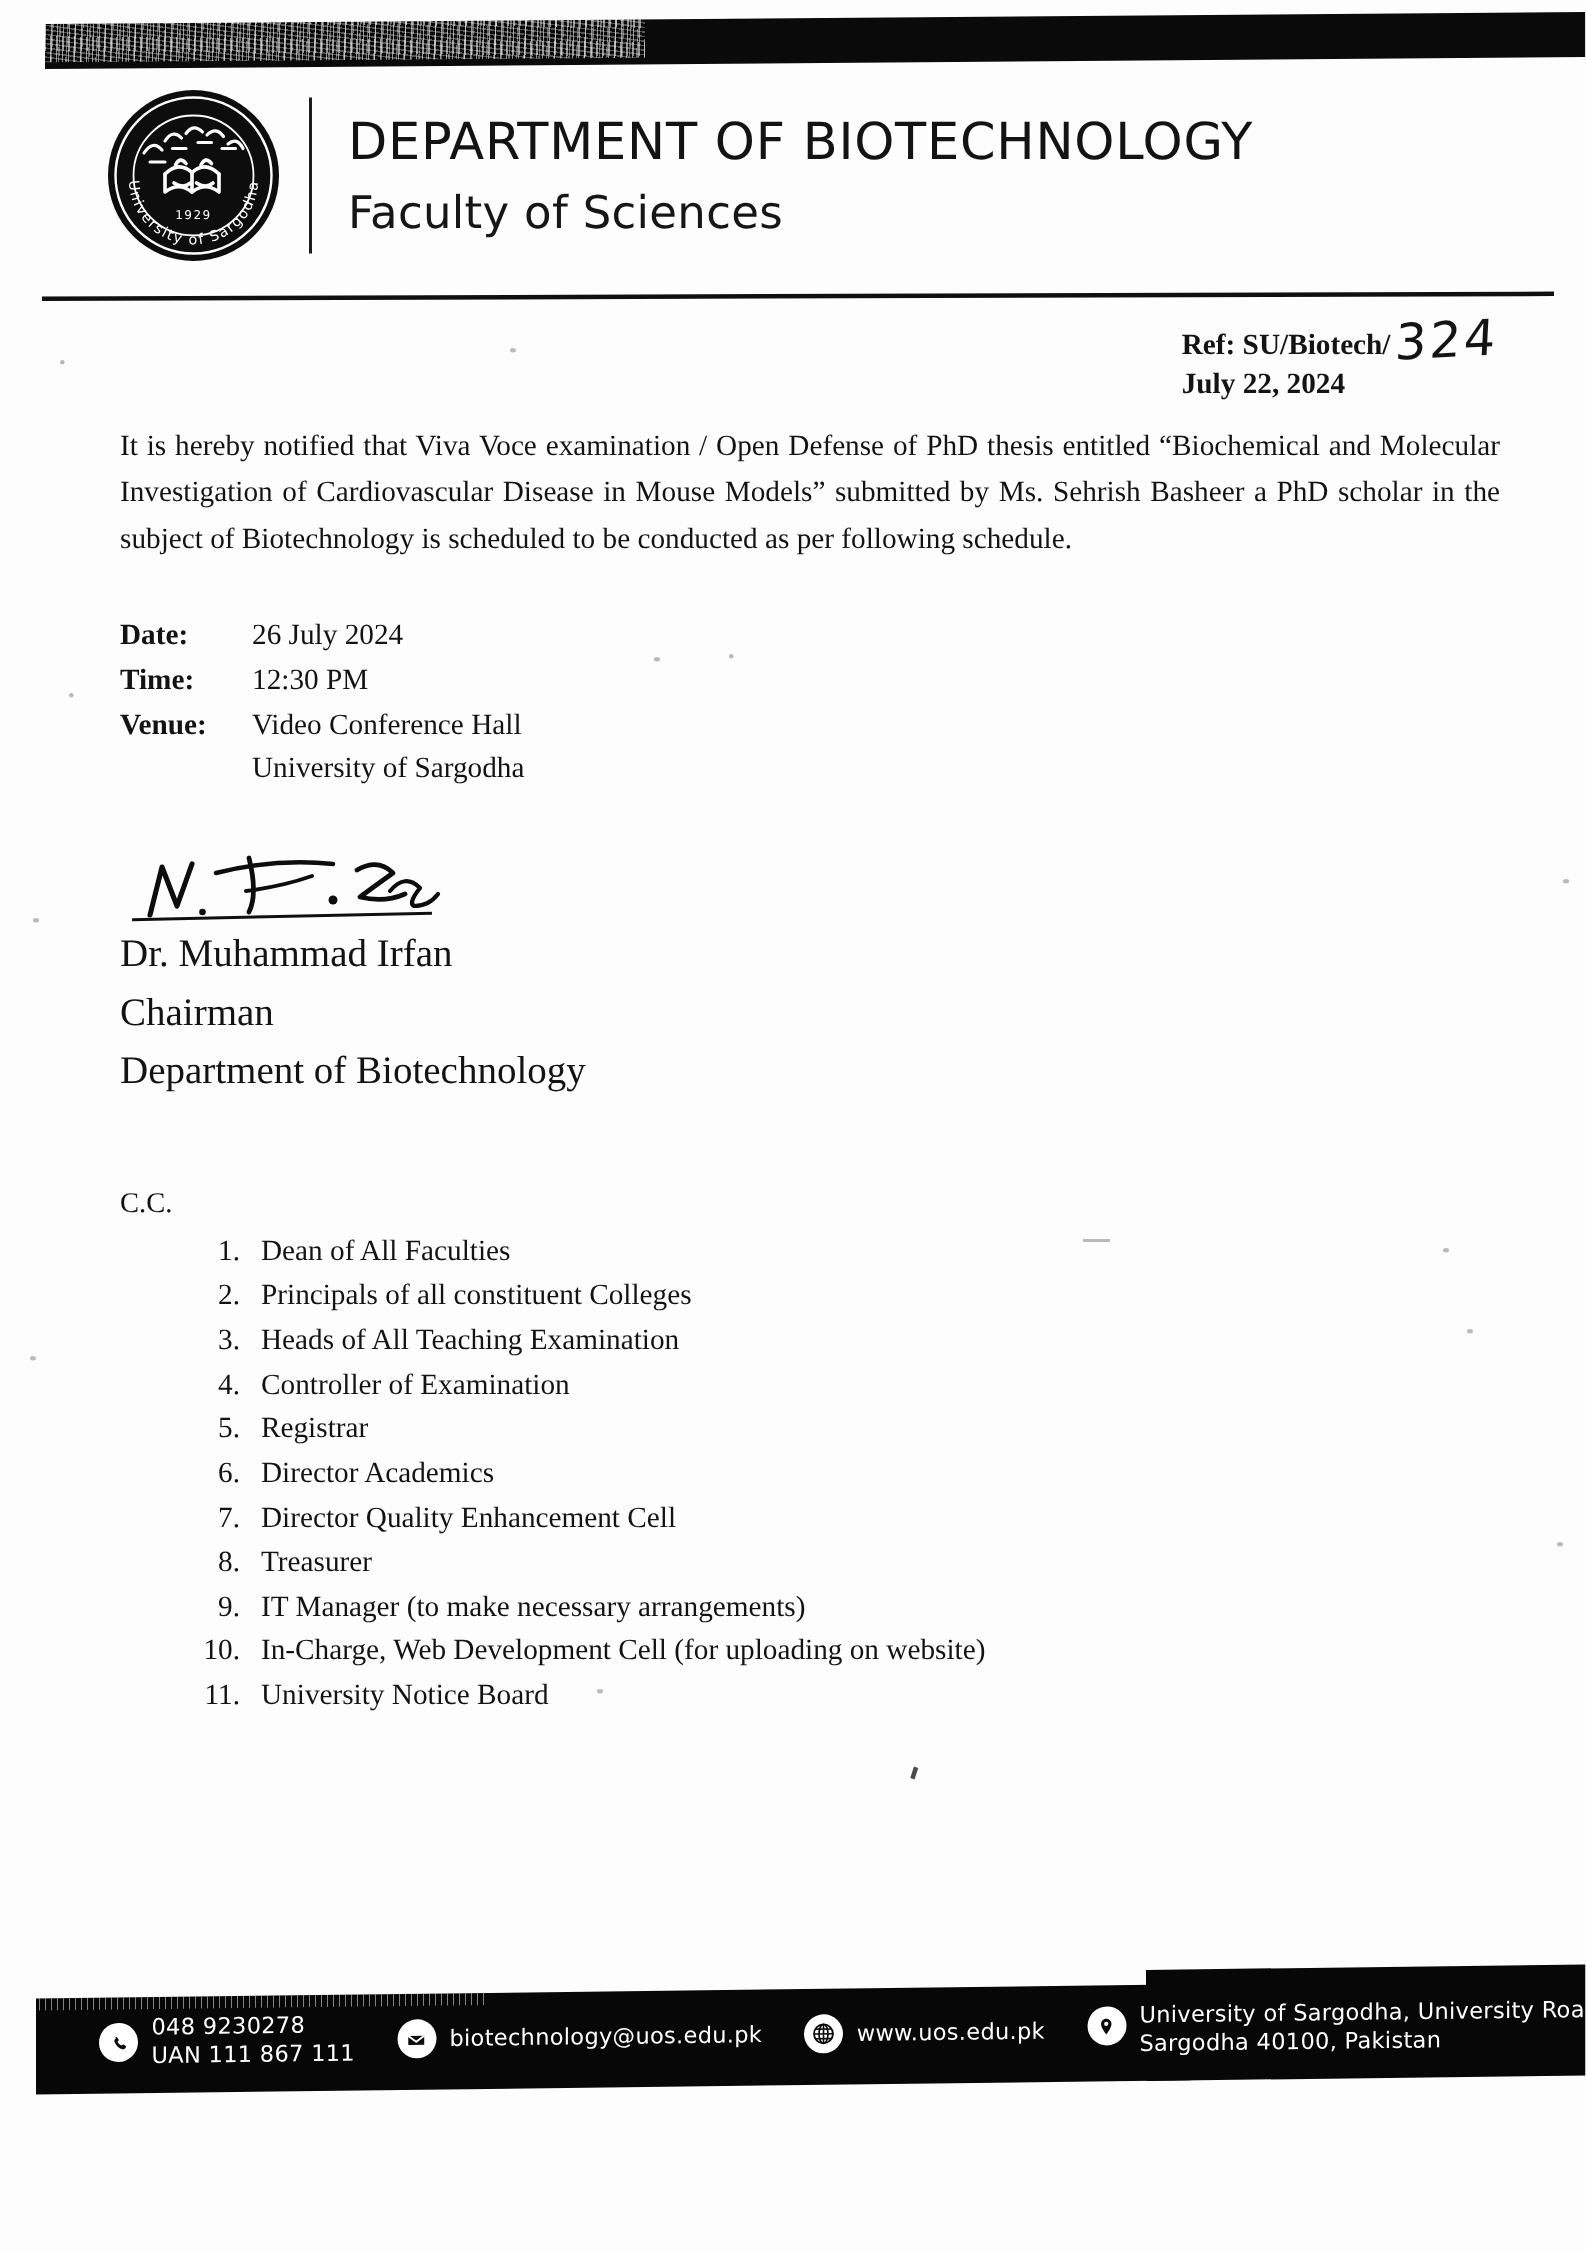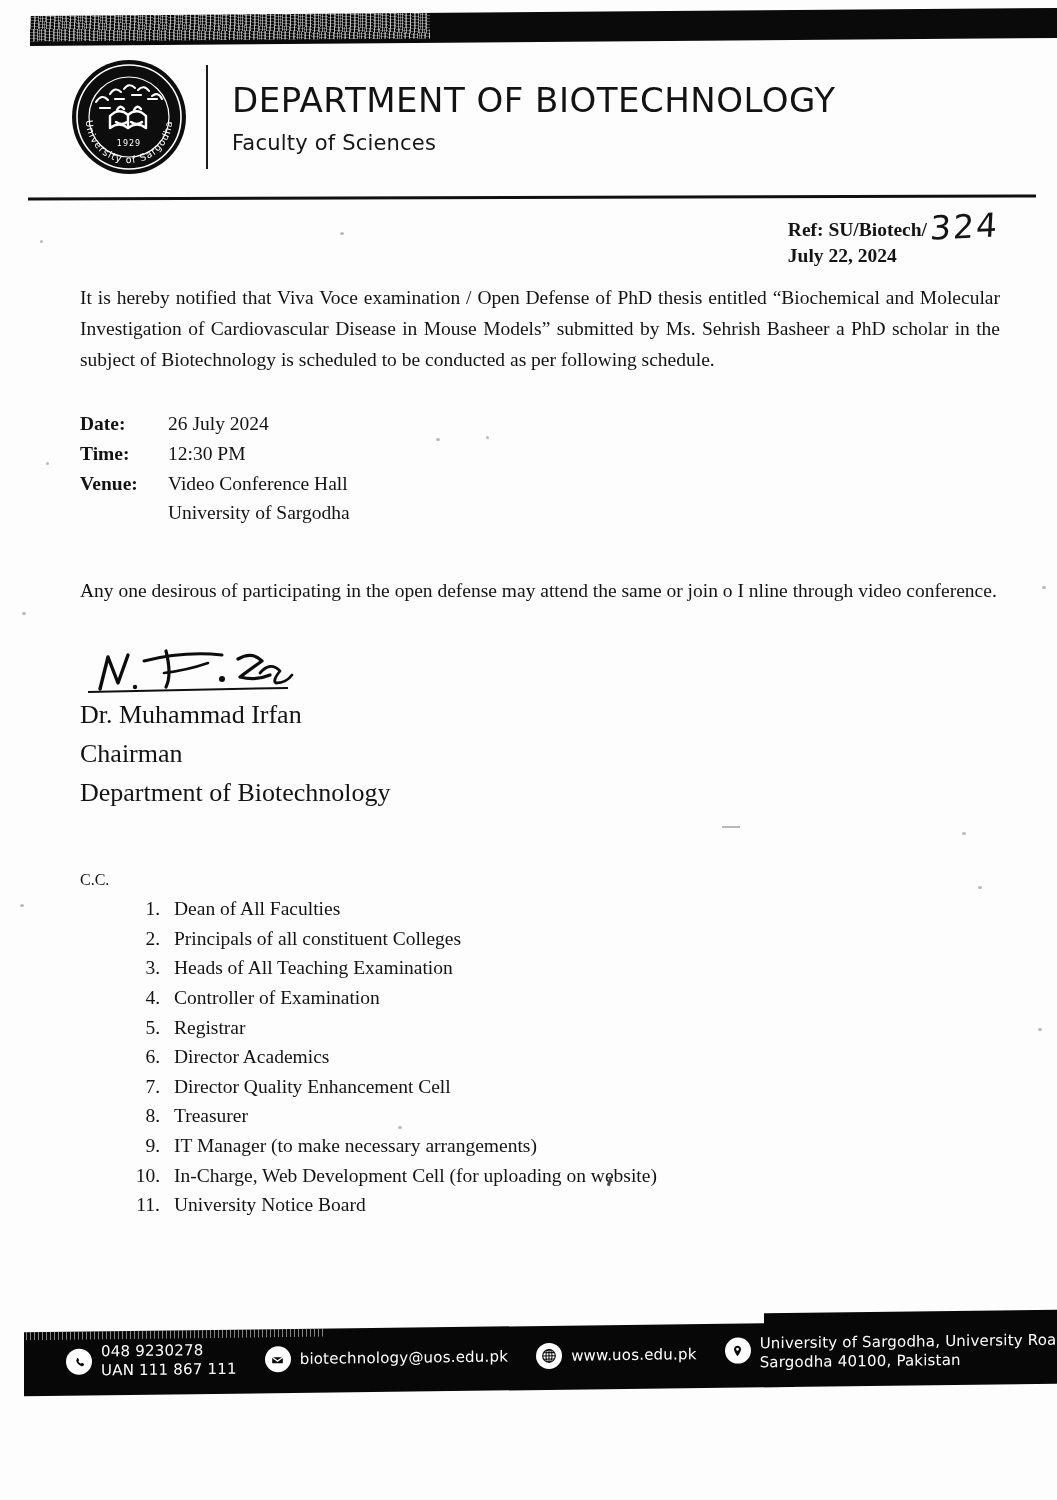--- a/index.html
+++ b/index.html
@@ -72,21 +72,21 @@
     font-family: "DejaVu Sans", sans-serif;
     font-size: 34px;
     letter-spacing: .5px;
     font-weight: 400;
     color: #131313;
     line-height: 1.05;
     white-space: nowrap;
   }
   .faculty-sub {
     font-family: "DejaVu Sans", sans-serif;
-    font-size: 21px;
+    font-size: 30px;
     font-weight: 400;
     color: #161616;
     margin-top: 12px;
     letter-spacing: .2px;
   }
 
   .head-rule {
     position: absolute;
     left: 28px;
     top: 196px;
@@ -175,21 +175,21 @@
     margin: -6px 0 4px 8px;
     transform: rotate(-1.2deg);
   }
   .sig-name, .sig-role, .sig-dept {
     line-height: 1.5;
     font-size: 26px;
   }
 
   
   .cc-block { margin-top: 56px; }
-  .cc-title { font-size: 16px; margin-bottom: 2px; }
+  .cc-title { font-size: 19px; margin-bottom: 2px; }
   .cc-list {
     margin: 0;
     padding-left: 44px;
     list-style: none;
     font-size: 19.5px;
     line-height: 1.52;
   }
   .cc-list li { display: flex; }
   .cc-num {
     width: 36px;
@@ -364,21 +364,20 @@
       </div>
       <div class="sched-row">
         <span class="sched-label">Venue:</span>
         <span class="sched-value">Video Conference Hall</span>
       </div>
       <div class="sched-row">
         <span class="sched-value-indent">University of Sargodha</span>
       </div>
     </div>
 
-    <p class="para para-attend">Any one desirous of participating in the open defense may attend the same or join o I nline through video conference.</p>
 
     <div class="signature-block">
       <div class="sig-mark">
         <svg width="300" height="52" viewBox="0 0 300 52" aria-hidden="true">
           <g fill="none" stroke="#0d0d0d" stroke-linecap="round" stroke-linejoin="round">
             <path d="M8 46 L16 14 L26 40 L36 12" stroke-width="3.4"></path>
             <circle cx="43" cy="44" r="2.2" fill="#0d0d0d" stroke="none"></circle>
             <path d="M52 18 q40 -10 78 -6" stroke-width="3"></path>
             <path d="M74 8 q6 24 0 36" stroke-width="3.2"></path>
             <path d="M72 30 q24 -3 44 -10" stroke-width="2.6"></path>

